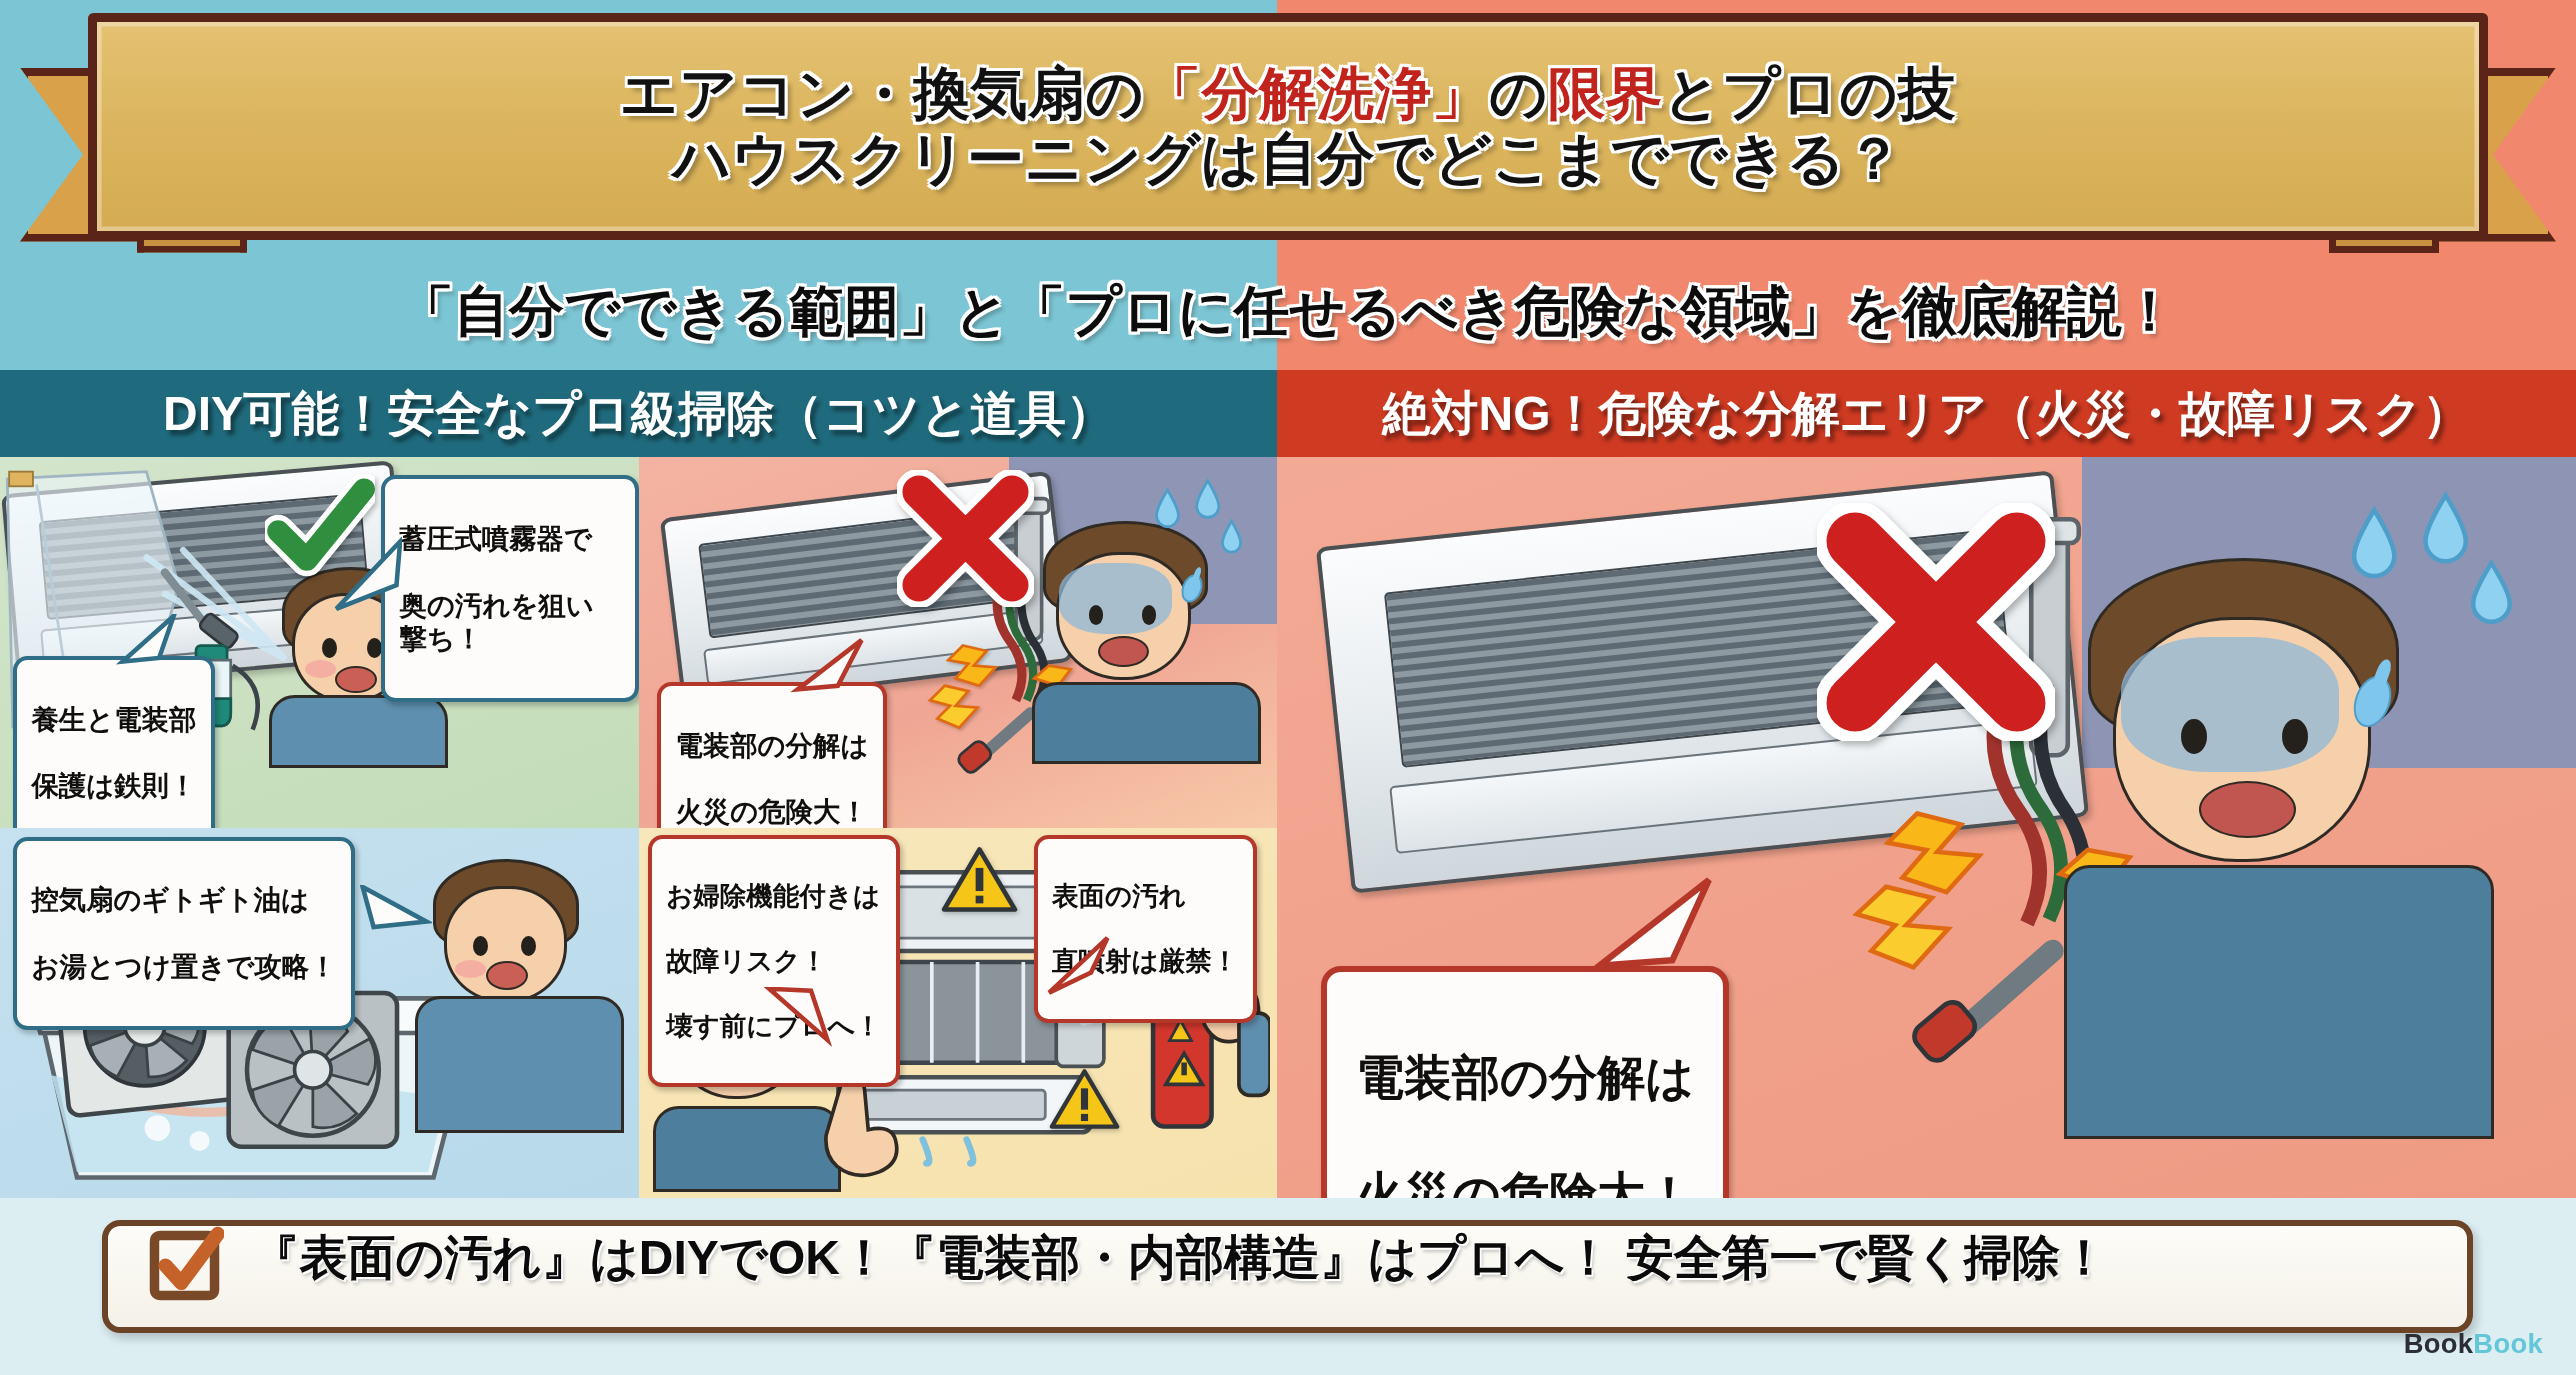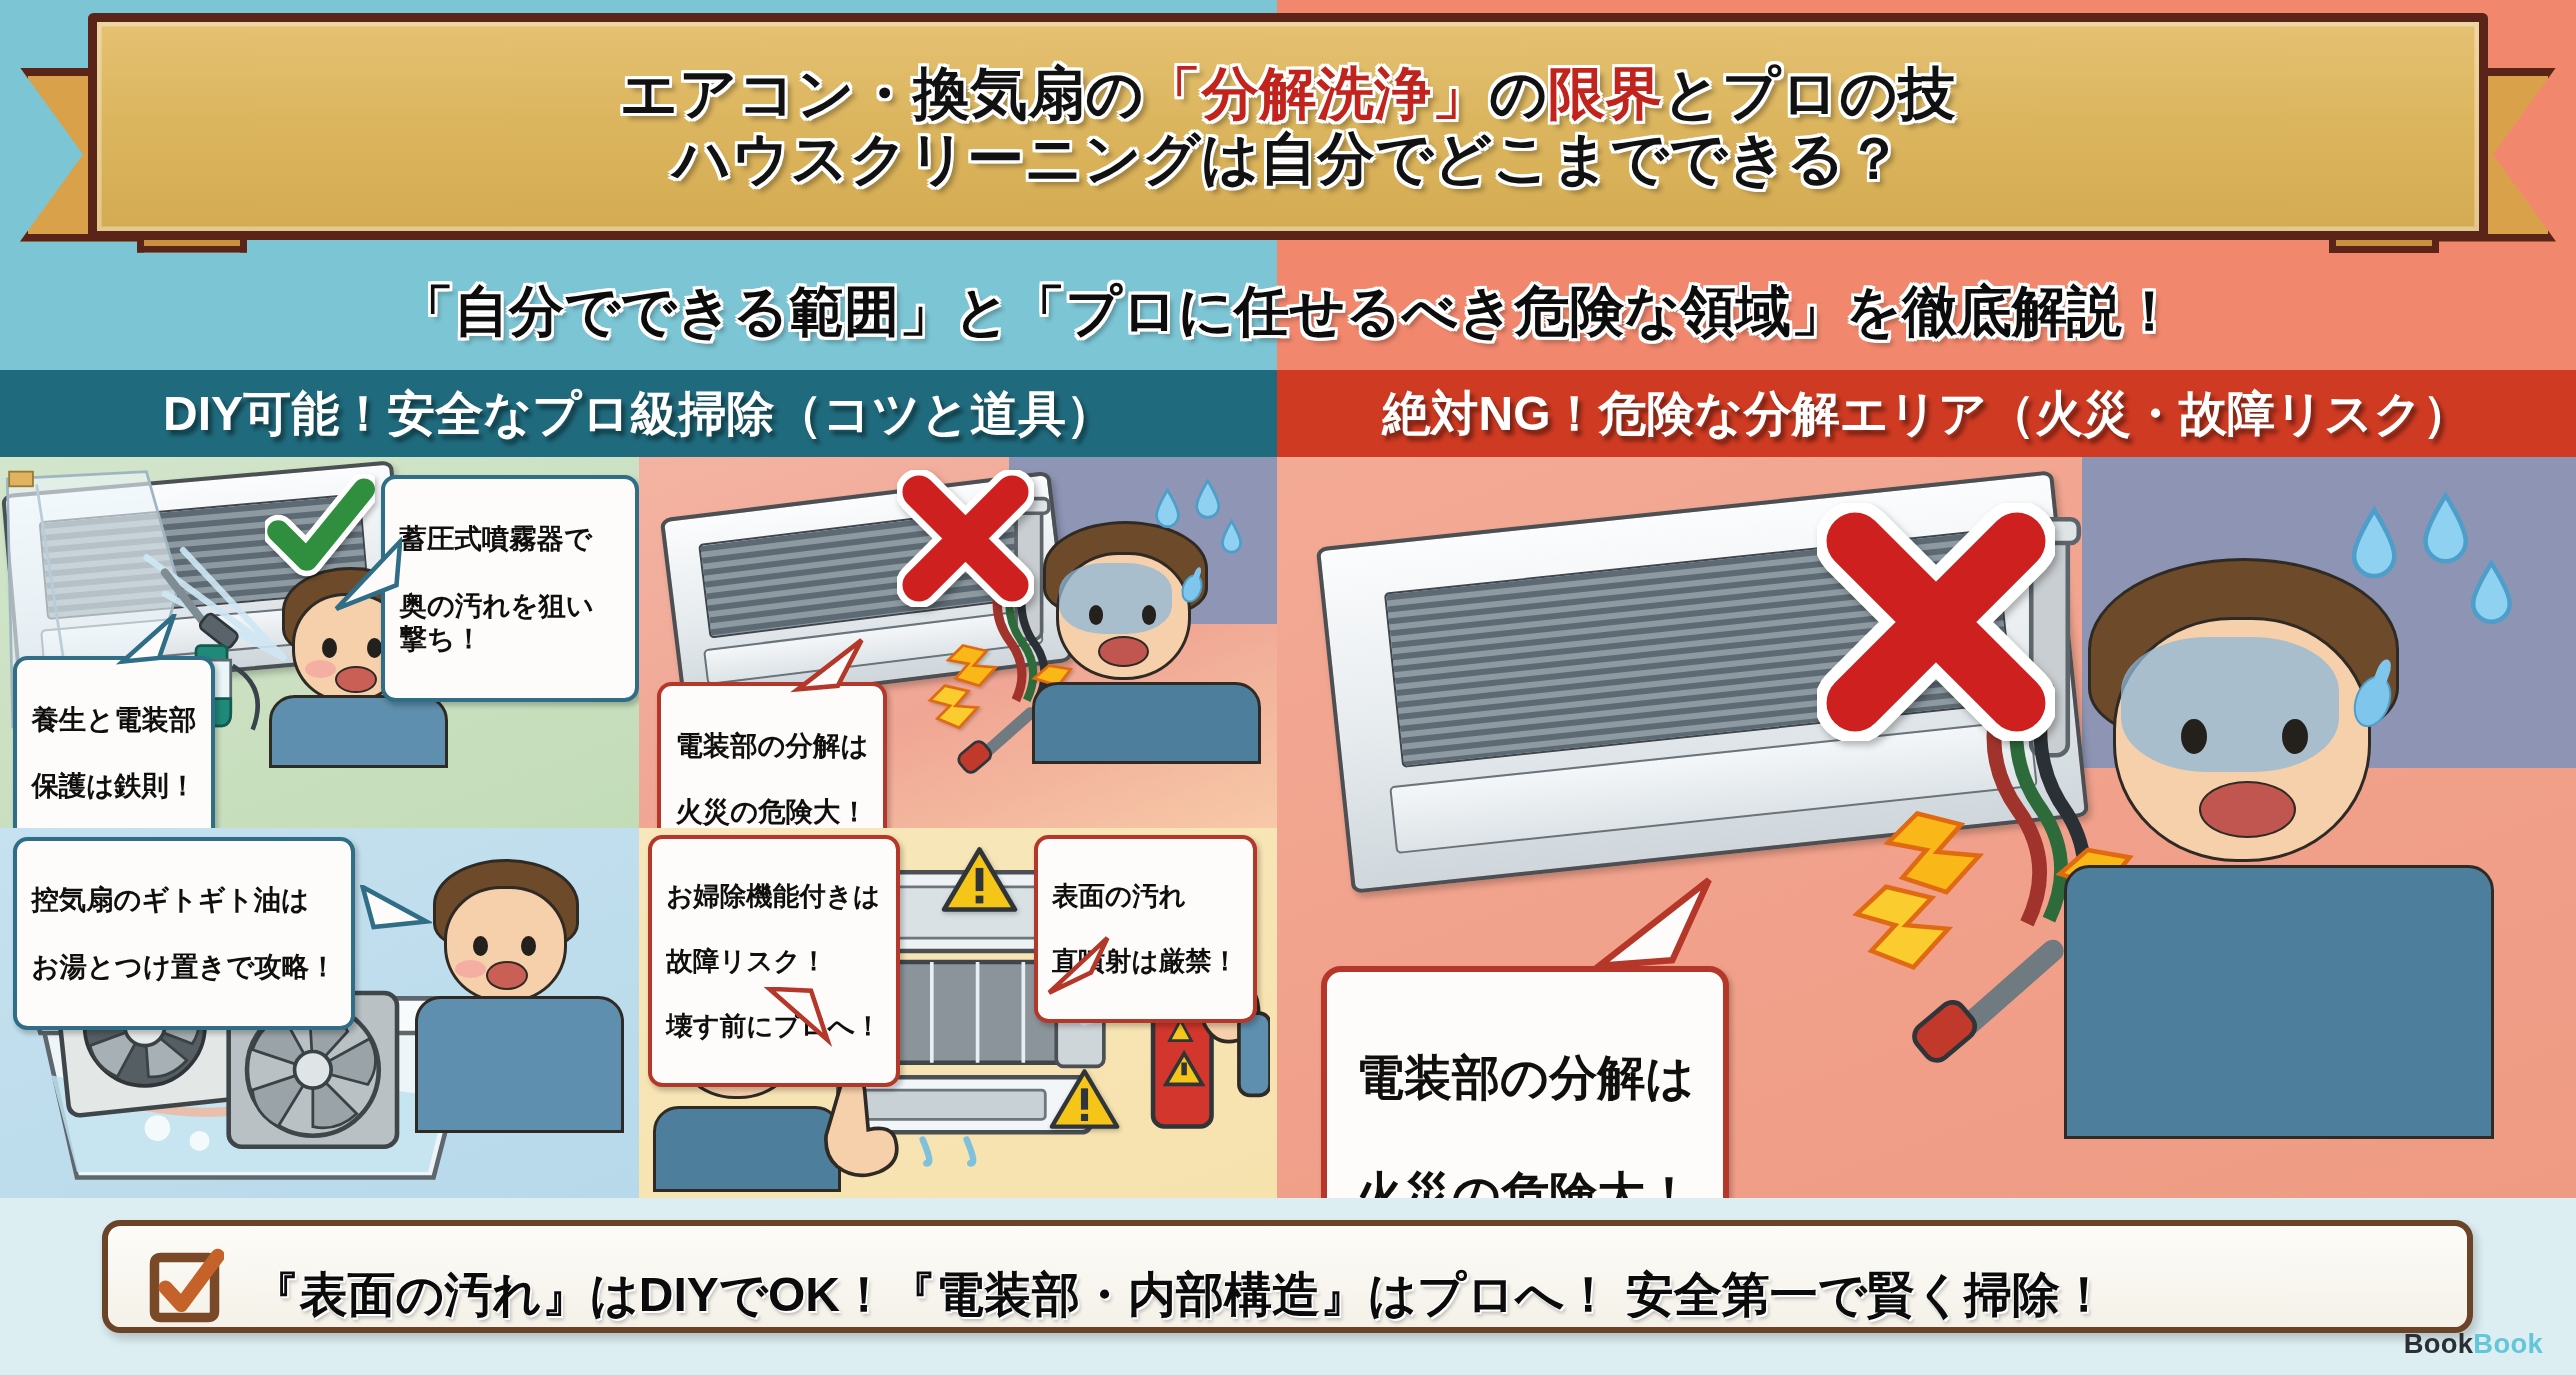--- a/index.html
+++ b/index.html
@@ -146,21 +146,21 @@
   .bubble.blue  { border: 4.6px solid #2f6e86; }
   .bubble.red   { border: 4.6px solid #b5372a; }
 
   
   .footer-zone { position: absolute; top: 1198px; left: 0; width: 2576px; height: 177px; background: #dceef2; }
   .footer-box {
     position: absolute; left: 102px; top: 22px; width: 2371px; height: 113px;
     background: linear-gradient(180deg,#fdfcf8,#f4f1e8);
     border: 6.4px solid #6b4326; border-radius: 18.3px;
     box-shadow: 3.7px 5.5px 8.2px rgba(0,0,0,0.18);
-    display: flex; align-items: flex-end; gap: 27.4px; padding: 0 37px;
+    display: flex; align-items: flex-start; gap: 27.4px; padding: 0 37px;
   }
   .check-box-icon { flex: 0 0 auto; width: 79px; height: 79px; }
   .footer-text {
     font-size: 48px; font-weight: 700; color: #0b0b0b; white-space: nowrap;
     text-shadow: 1.8px 1.8px 0 #fff, -0.9px -0.9px 0 #fff, 2.7px 3.7px 3.7px rgba(0,0,0,0.22);
   }
   .brand {
     position: absolute; right: 33px; bottom: 14.6px;
     font-size: 27.4px; font-weight: 700; letter-spacing: 0.3px;
   }

